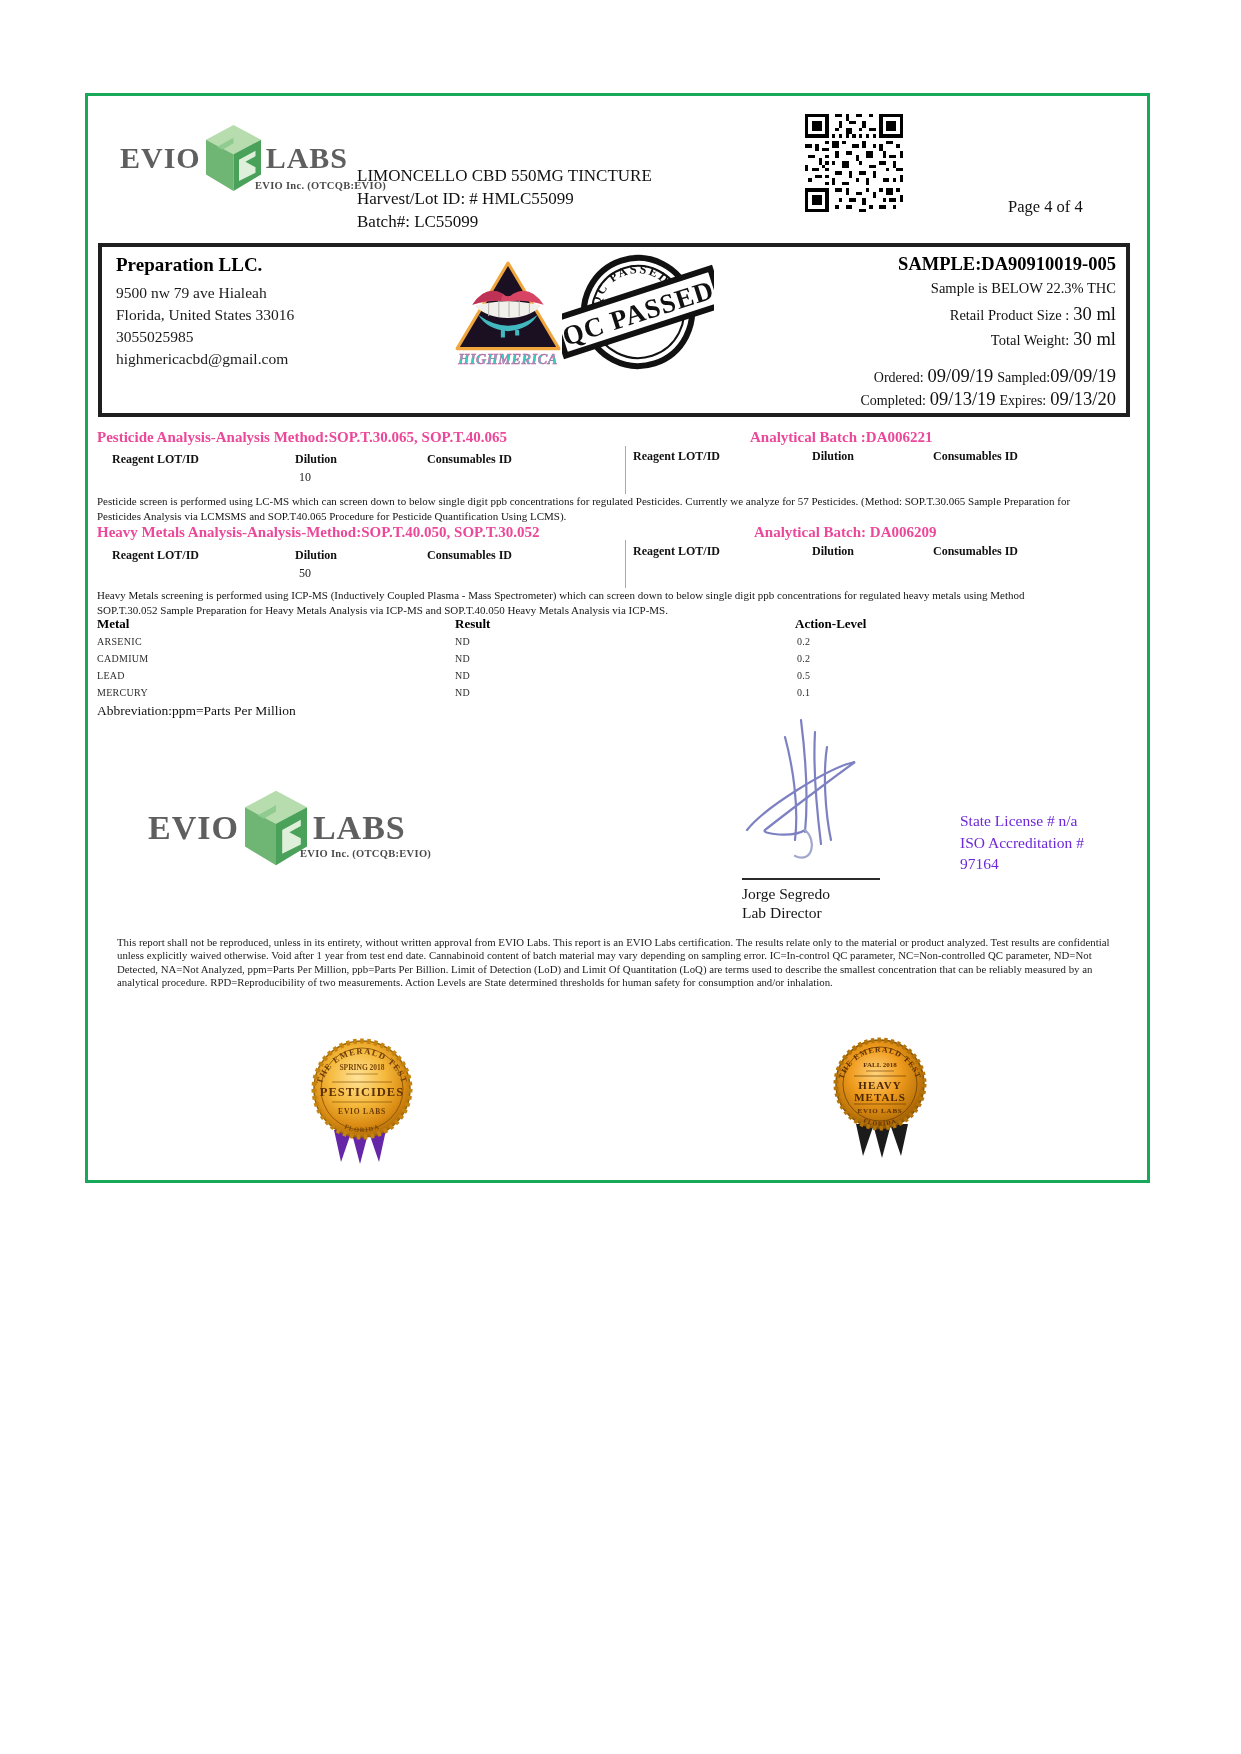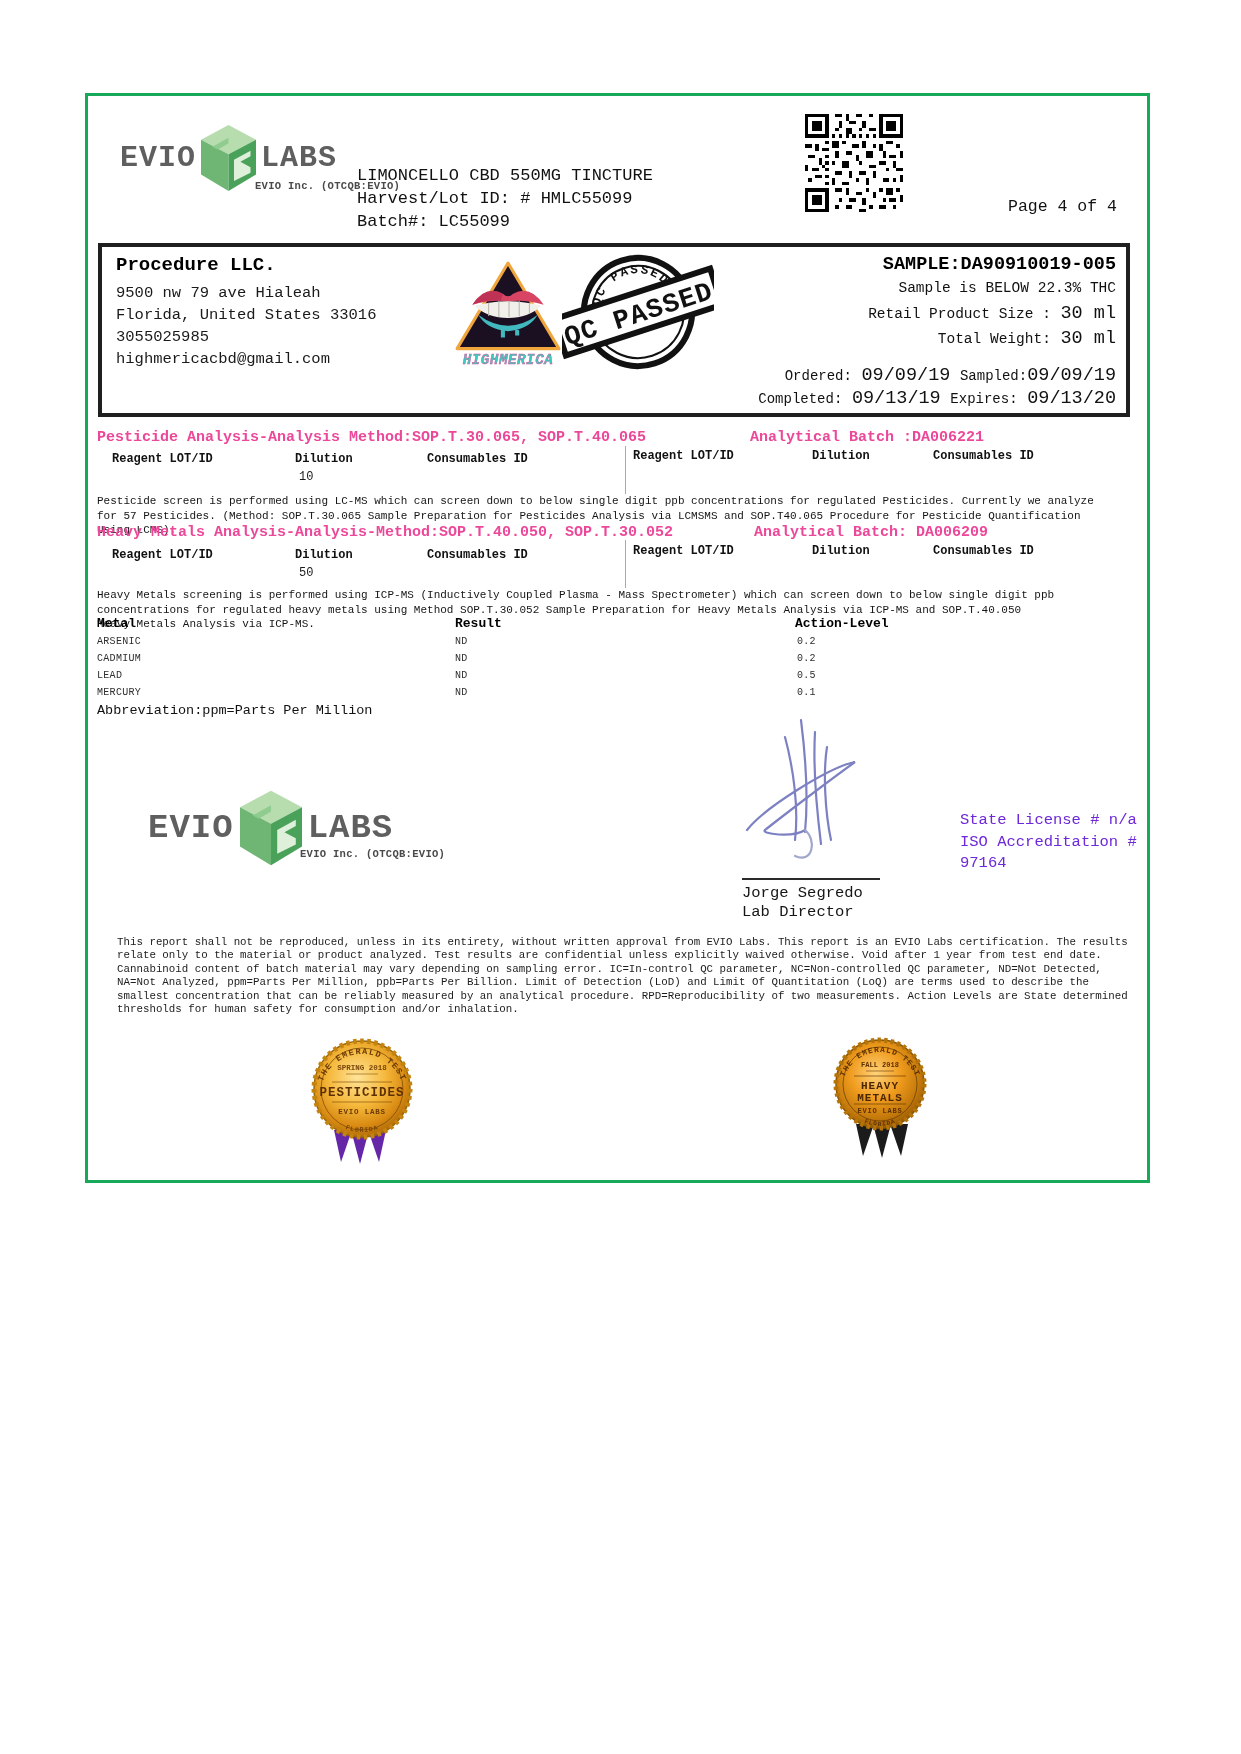--- a/index.html
+++ b/index.html
@@ -1,19 +1,19 @@
 <!DOCTYPE html>
 <html><head>
 <meta charset="utf-8">
 <style>
   * { margin:0; padding:0; box-sizing:border-box; }
   html,body { background:#ffffff; }
   .page {
     position:relative; width:1241px; height:1754px; background:#fff;
-    font-family:Liberation Mono, monospace; color:#1a1a1a; overflow:hidden;
+    font-family:Liberation Serif, serif; color:#1a1a1a; overflow:hidden;
   }
   .abs { position:absolute; }
   .frame { left:85px; top:93px; width:1065px; height:1090px; border:3px solid #18a85a; }
   .infobox { left:98px; top:243px; width:1032px; height:174px; border:4px solid #1f1f1f; background:#fff; }
   .logo-row { display:flex; align-items:center; color:#5f5f5f; font-weight:bold; letter-spacing:1px; }
   .tagline { font-size:10.5px; font-weight:bold; color:#4a4a4a; letter-spacing:0.3px; }
   .title { font-size:27px; font-weight:bold; color:#000; letter-spacing:0.2px; }
   .prodline { font-size:17px; color:#111; }
   .colh { font-size:12px; font-weight:bold; color:#111; }
   .secth { font-size:15px; font-weight:bold; color:#ec4899; }
@@ -88,21 +88,21 @@
       <rect x="2" y="24" width="3" height="3" fill="#000"></rect>
     <path fill="#000" d="M8 6h1v1h-1z M10 6h1v1h-1z M12 6h1v1h-1z M14 6h1v1h-1z M16 6h1v1h-1z M18 6h1v1h-1z M20 6h1v1h-1z M6 8h1v1h-1z M6 10h1v1h-1z M6 12h1v1h-1z M6 14h1v1h-1z M6 16h1v1h-1z M6 18h1v1h-1z M6 20h1v1h-1z"></path>
     <path fill="#000" d="M9 0h2v1h-2z M12 0h1v2h-1z M15 0h2v1h-2z M19 0h1v1h-1z M10 2h1v2h-1z M13 2h2v1h-2z M17 2h1v2h-1z M9 4h1v1h-1z M12 4h2v2h-2z M16 4h1v1h-1z M19 4h2v1h-2z M0 9h2v1h-2z M3 9h1v2h-1z M5 10h1v1h-1z M1 12h2v1h-2z M4 13h1v2h-1z M0 15h1v2h-1z M2 16h2v1h-2z M5 15h1v1h-1z M1 19h1v1h-1z M3 18h2v1h-2z M8 8h2v2h-2z M11 8h1v1h-1z M14 9h2v1h-2z M17 8h1v2h-1z M20 9h1v1h-1z M9 11h1v2h-1z M12 11h2v1h-2z M15 12h1v2h-1z M18 11h2v2h-2z M8 14h1v1h-1z M11 14h2v2h-2z M16 14h1v1h-1z M19 15h2v1h-2z M9 17h2v1h-2z M13 17h1v2h-1z M16 17h2v1h-2z M20 17h1v2h-1z M8 19h1v2h-1z M11 20h2v1h-2z M15 19h1v1h-1z M18 19h1v2h-1z M22 9h1v2h-1z M24 8h2v1h-2z M27 9h1v1h-1z M23 11h1v2h-1z M25 12h2v1h-2z M28 11h1v2h-1z M22 14h2v1h-2z M26 14h1v2h-1z M24 16h1v1h-1z M27 16h2v1h-2z M23 19h2v1h-2z M26 19h1v1h-1z M28 18h1v2h-1z M9 22h2v1h-2z M12 22h1v2h-1z M15 23h2v1h-2z M18 22h1v1h-1z M20 23h1v2h-1z M10 25h1v1h-1z M13 25h2v1h-2z M17 25h1v2h-1z M9 27h1v1h-1z M12 27h2v1h-2z M16 28h2v1h-2z M19 27h1v1h-1z M22 22h1v1h-1z M24 22h2v2h-2z M27 22h1v1h-1z M23 25h1v1h-1z M25 25h2v1h-2z M28 24h1v2h-1z M22 27h2v1h-2z M26 27h1v1h-1z"></path>
   </svg>
 
   <div class="abs" style="left:1008px;top:197px;font-size:16.5px;color:#111;">Page 4 of 4</div>
 
   <div class="abs infobox"></div>
 
   <div class="abs" style="left:116px;top:254px;">
-    <div style="font-size:19px;font-weight:bold;color:#000;margin-bottom:6px;">Procedure LLC.</div>
+    <div style="font-size:19px;font-weight:bold;color:#000;margin-bottom:6px;">Preparation LLC.</div>
     <div style="font-size:15.5px;line-height:22px;">9500 nw 79 ave Hialeah</div>
     <div style="font-size:15.5px;line-height:22px;">Florida, United States 33016</div>
     <div style="font-size:15.5px;line-height:22px;">3055025985</div>
     <div style="font-size:15.5px;line-height:22px;">highmericacbd@gmail.com</div>
   </div>
 
   <svg class="abs" style="left:452px;top:258px;" width="112" height="112" viewBox="0 0 110 110">
     <polygon points="55,5 105,89 5,89" fill="#1b0f22" stroke="#f0a63c" stroke-width="3" stroke-linejoin="round"></polygon>
     <path d="M20 46 Q33 26 50 35 Q55 40 60 35 Q77 26 90 46 Q70 40 55 43 Q40 40 20 46 Z" fill="#d84463"></path>
     <path d="M20 46 Q33 26 50 35 L48 42 Q35 40 20 46 Z" fill="#b82e52" opacity="0.8"></path>

